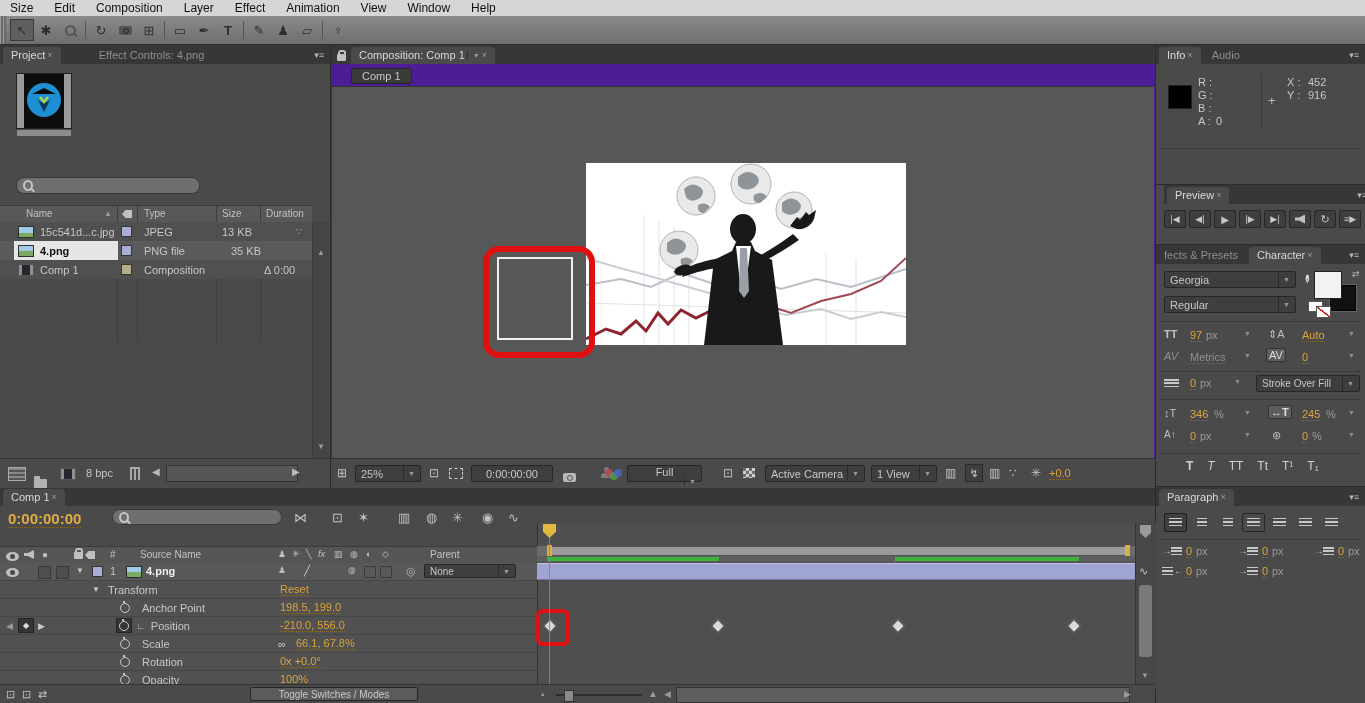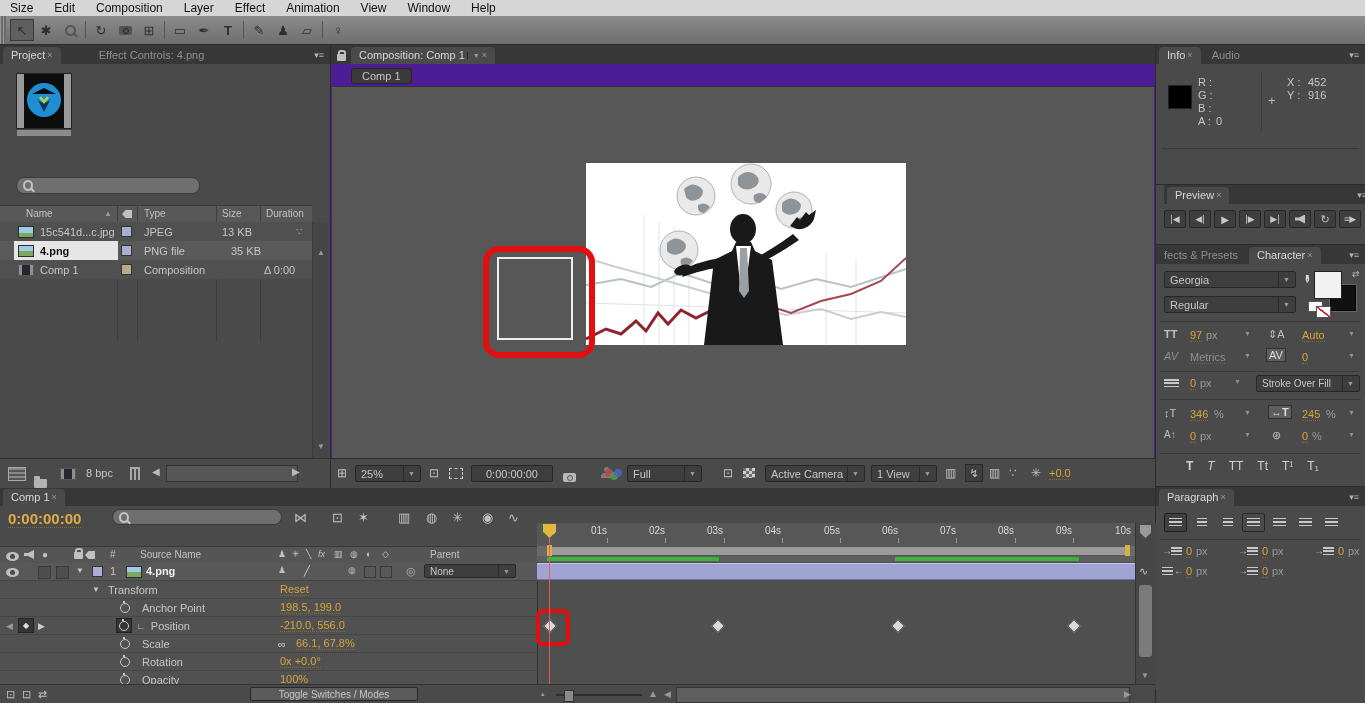--- a/index.html
+++ b/index.html
@@ -256,21 +256,21 @@
       <div class="a btnbox" style="left:140px;top:6px;width:82px;height:17px;">
         <span>0:00:00:00</span>
       </div>
       <i class="cam a" style="left:232px;top:10px;"></i>
       <i class="person a" style="left:254px;top:6px;"></i>
       <span class="rgb a" style="left:274px;top:10px;">
           <i class="r"></i>
           <i class="g"></i>
           <i class="b"></i>
         </span>
-      <div class="sel" style="left:296px;top:6px;width:75px;">
+      <div class="sel" style="left:296px;top:6px;width:75px;flex-direction:column;">
         <span>Full</span>
         <span class="dd">▼</span>
       </div>
       <span class="a icon" style="left:392px;top:7px;font-size:12px;">⊡</span>
       <i class="checker a" style="left:412px;top:9px;"></i>
       <div class="sel" style="left:434px;top:6px;width:100px;">
         <span>Active Camera</span>
         <span class="dd">▼</span>
       </div>
       <div class="sel" style="left:540px;top:6px;width:66px;">
@@ -572,34 +572,20 @@
       <span class="ov a" style="left:280px;">0x +0.0°</span>
     </div>
     <div class="prow" style="top:183px;">
       <i class="sw" style="margin-left:120px;"></i>
       <span class="lt" style="margin-left:12px;">Opacity</span>
       <span class="ov a" style="left:280px;">100%</span>
     </div>
 
     <div class="a" style="left:537px;top:35px;width:598px;height:166px;background:#4f4f4f;border-left:1px solid #333;"></div>
 
-    <div class="a" style="left:537px;top:35px;width:598px;height:23px;background:#575757;border-bottom:1px solid #333;font-size:10px;color:#d8d8d8;">
-      <span class="a" style="left:8px;top:2px;">0s</span>
-      <span class="a" style="left:54px;top:2px;">01s</span>
-      <span class="a" style="left:112px;top:2px;">02s</span>
-      <span class="a" style="left:170px;top:2px;">03s</span>
-      <span class="a" style="left:228px;top:2px;">04s</span>
-      <span class="a" style="left:287px;top:2px;">05s</span>
-      <span class="a" style="left:345px;top:2px;">06s</span>
-      <span class="a" style="left:403px;top:2px;">07s</span>
-      <span class="a" style="left:461px;top:2px;">08s</span>
-      <span class="a" style="left:519px;top:2px;">09s</span>
-      <span class="a" style="left:578px;top:2px;">10s</span>
-      <div class="a" style="left:12px;top:15px;width:570px;height:5px;background:repeating-linear-gradient(90deg,#9a9a9a 0 1px,transparent 1px 58.2px);"></div>
-    </div>
 
     <div class="a" style="left:537px;top:58px;width:598px;height:10px;background:#6a6a6a;">
       <div class="a" style="left:12px;top:0;width:580px;height:10px;background:#9a9a9a;border:1px solid #555;box-sizing:border-box;"></div>
       <div class="a" style="left:10px;top:-1px;width:5px;height:12px;background:#d8b04a;"></div>
       <div class="a" style="left:588px;top:-1px;width:5px;height:12px;background:#d8b04a;"></div>
     </div>
     <div class="a" style="left:537px;top:68px;width:598px;height:6px;background:#5e5e5e;">
       <div class="a" style="left:10px;top:1px;width:172px;height:4px;background:#3cb43c;"></div>
       <div class="a" style="left:358px;top:1px;width:184px;height:4px;background:#3cb43c;"></div>
     </div>

